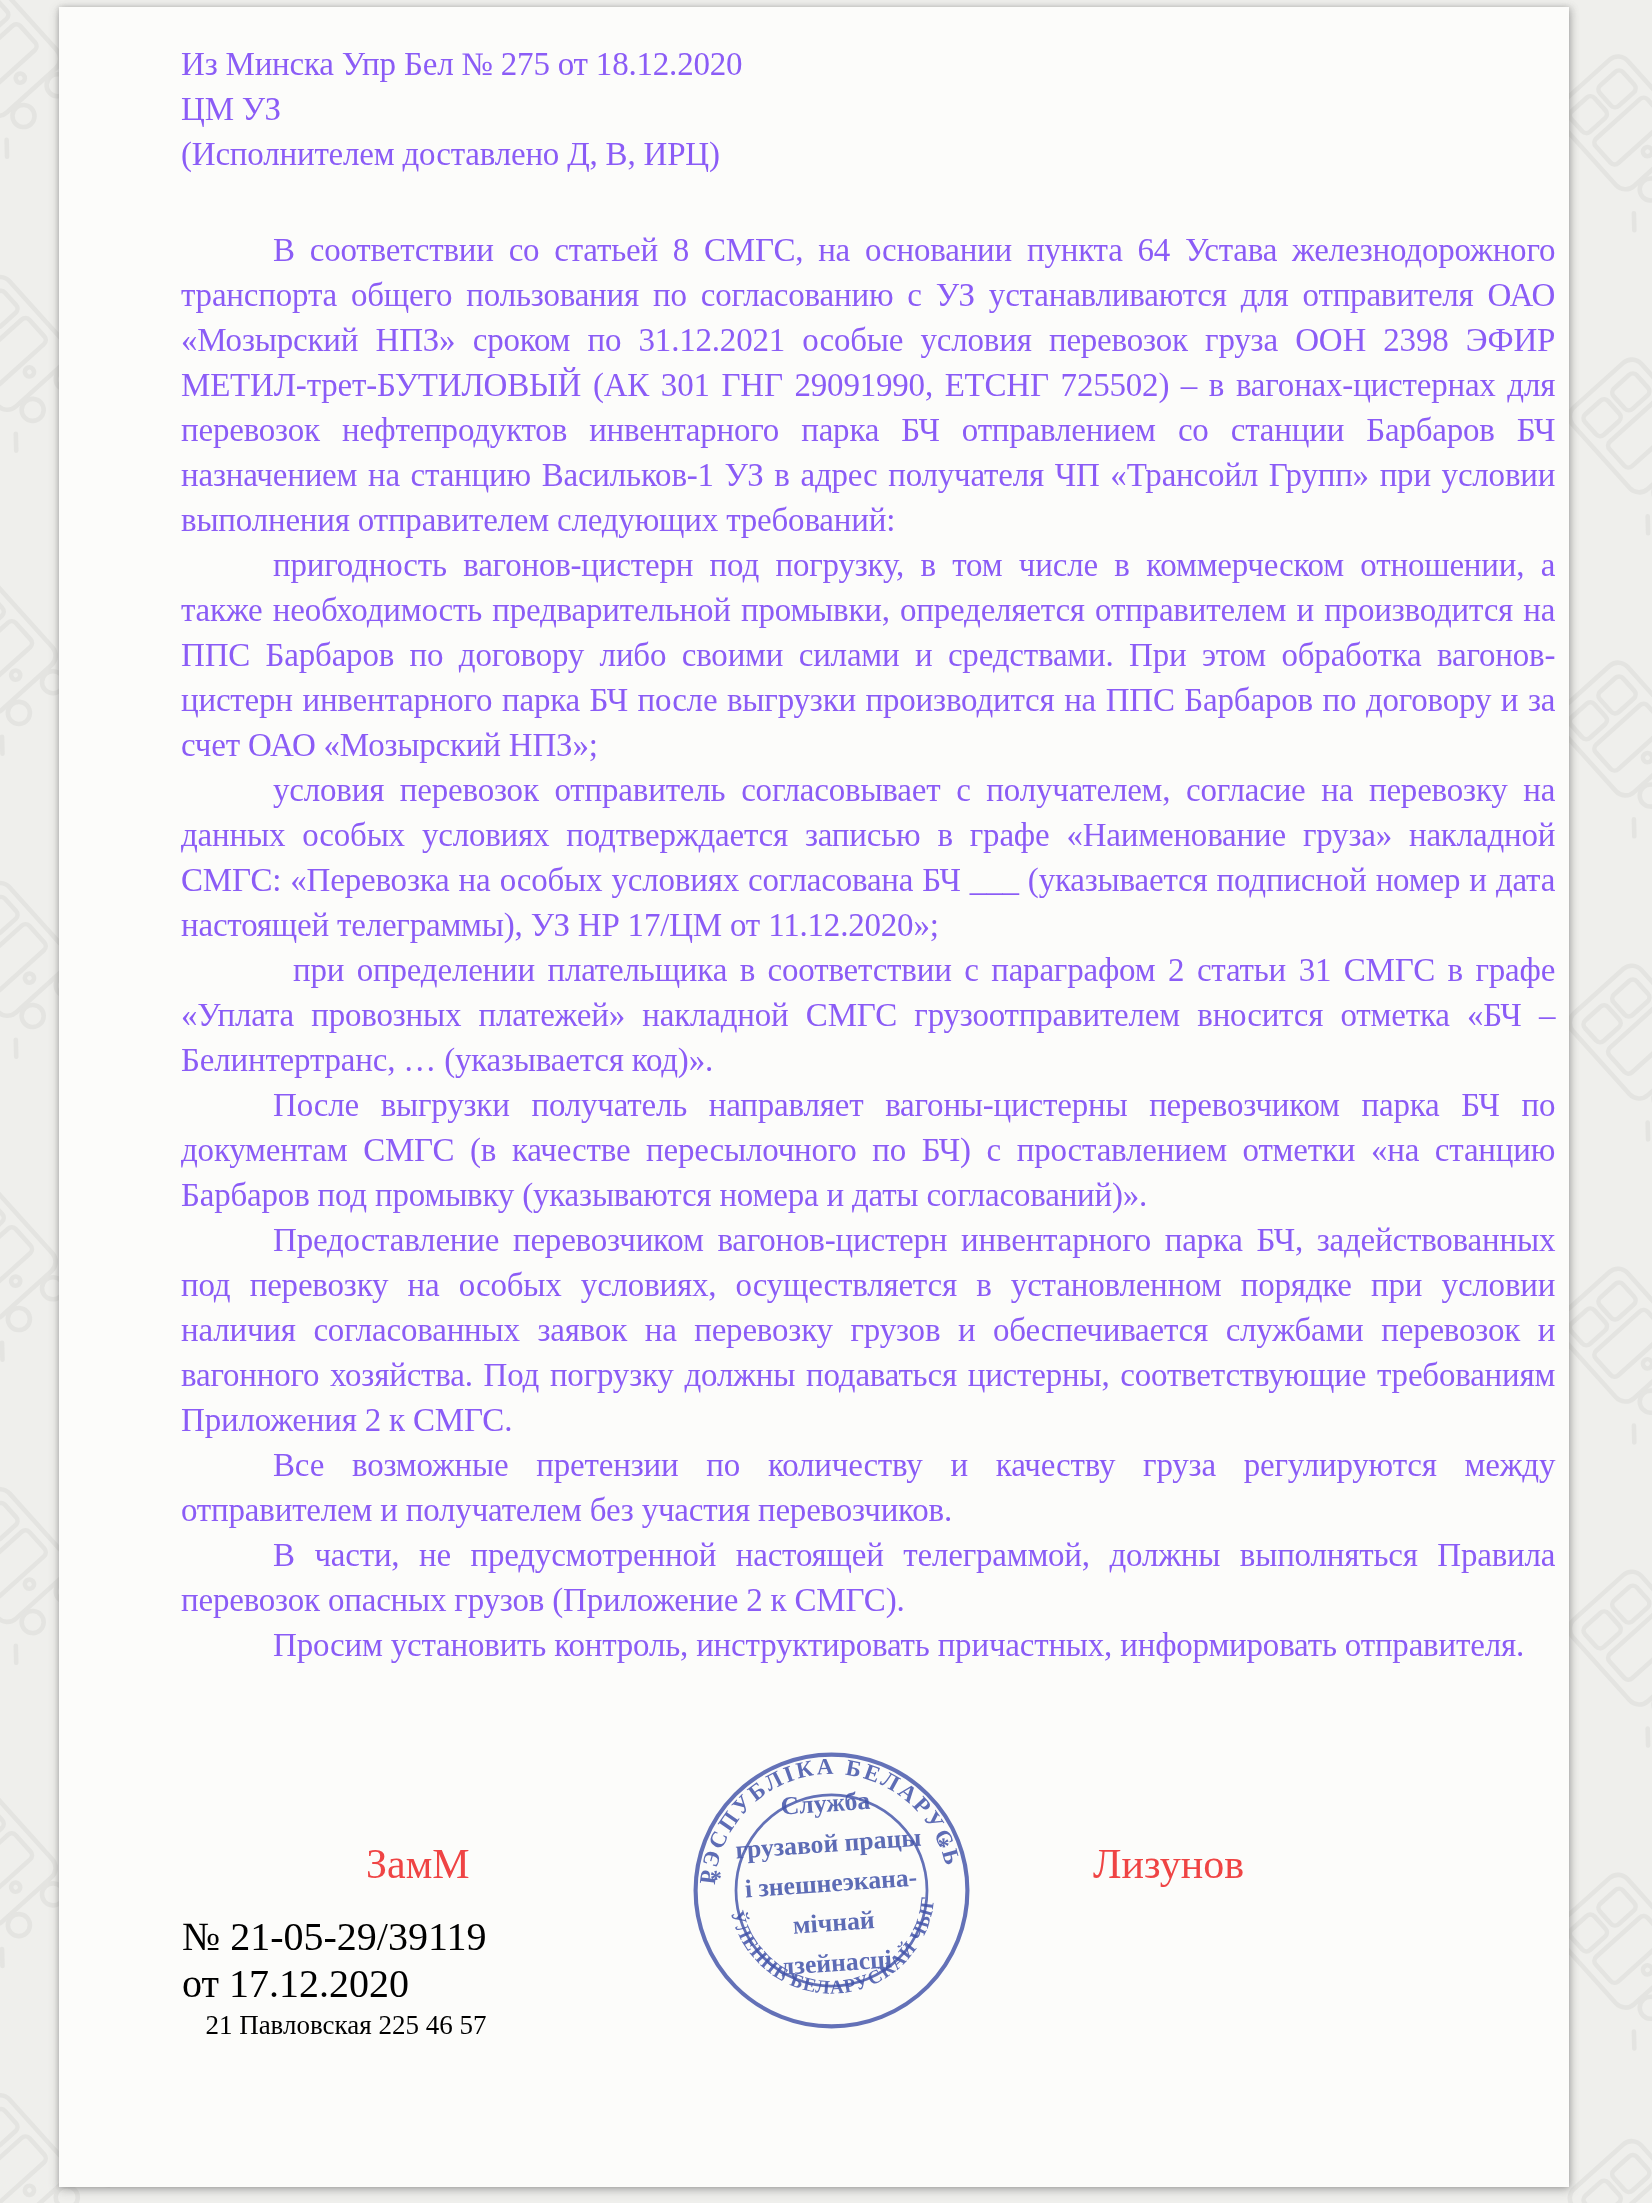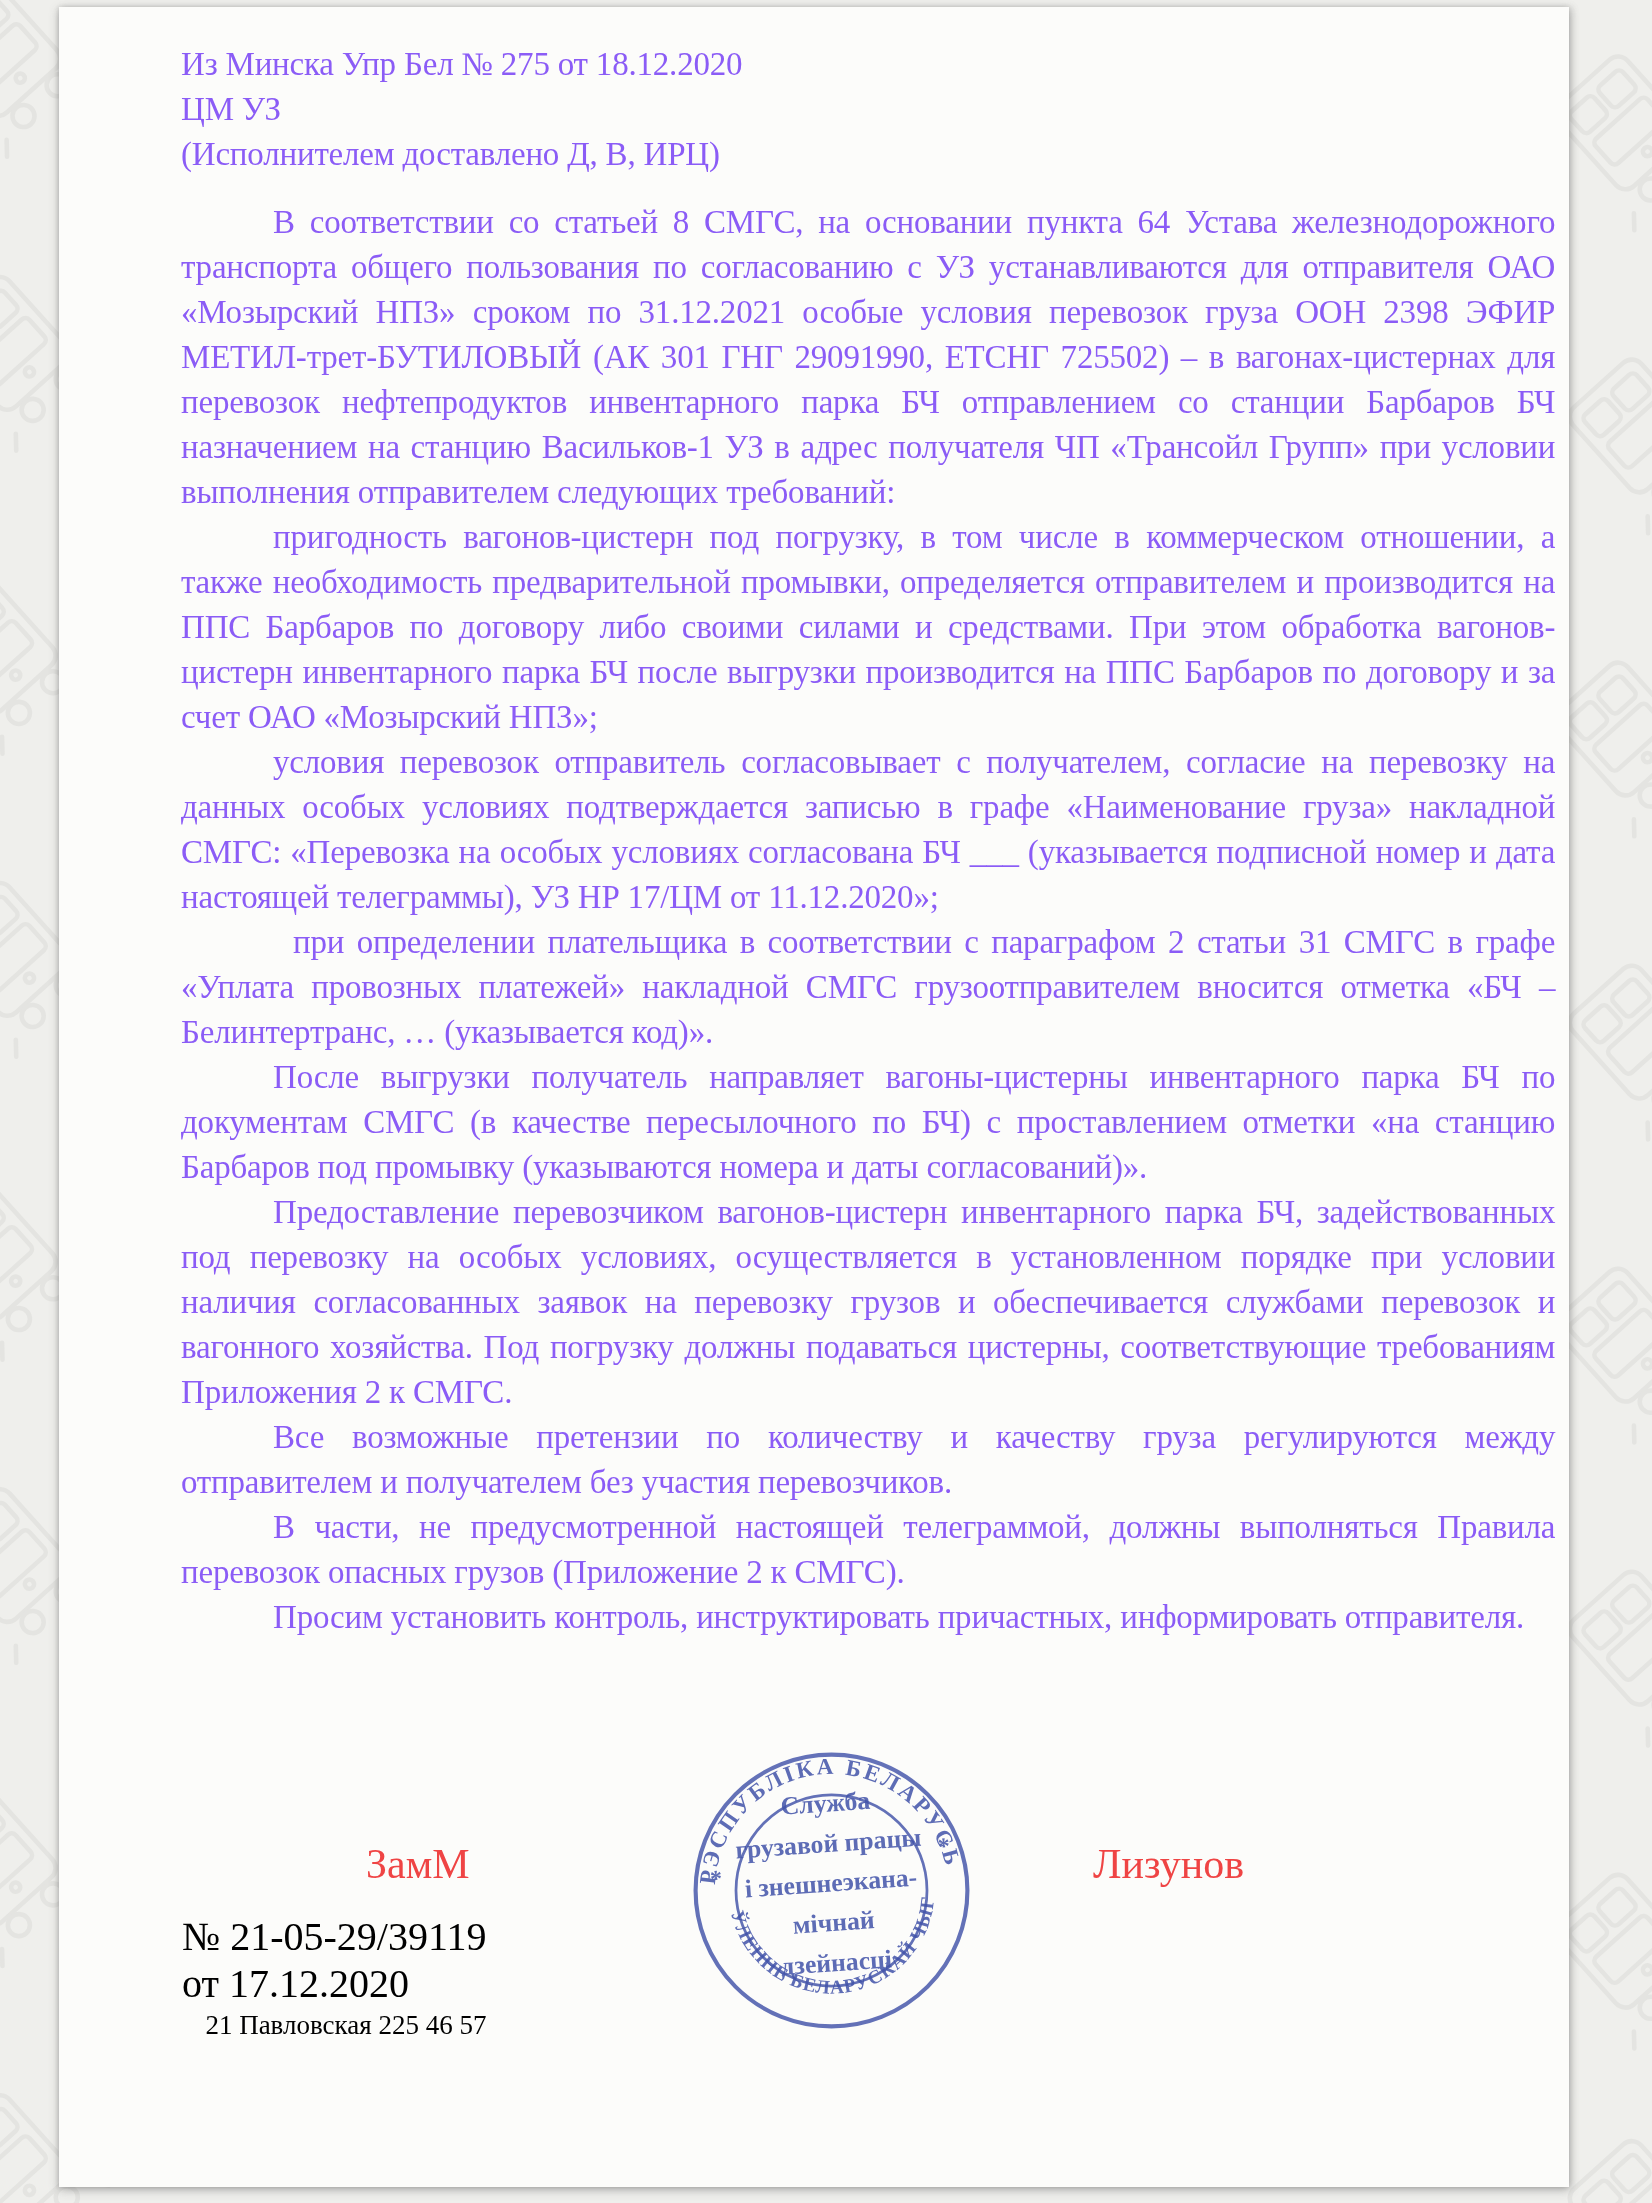--- a/index.html
+++ b/index.html
@@ -16,21 +16,21 @@
     position:absolute;left:59px;top:7.3px;width:1510px;height:2180px;
     background:#fcfcfa;
     box-shadow:0 2.8px 9.2px rgba(70,70,70,.35), 2.8px 0 6.4px rgba(120,120,120,.22), -0.9px 0 3.7px rgba(120,120,120,.18);
   }
   .content{
     position:absolute;left:122px;right:13.8px;top:35px;
     color:#8b5cf6;font-size:33px;line-height:45px;letter-spacing:-0.2px;
   }
   .header div{white-space:nowrap;}
   .hdr-note{}
-  .body-paras{margin-top:23px;text-align:justify;}
+  .body-paras{margin-top:51px;text-align:justify;}
   p.para{margin:0;text-indent:92px;}
   p.para-deep{text-indent:112px;}
   .sig{position:absolute;font-size:42px;color:#ef4444;}
   .sig-left{left:307px;top:1833px;}
   .sig-right{left:1034px;top:1833px;}
   .ref{position:absolute;left:123px;top:1906px;color:#000000;font-size:40px;line-height:47px;}
   .ref .contact{font-size:27px;line-height:31px;margin-top:2.8px;text-align:right;}
   .stamp{position:absolute;left:632px;top:1743px;}
   .defs-hidden{position:absolute;width:0;height:0;overflow:hidden;}
 </style>
@@ -84,21 +84,21 @@
         <div>Из Минска Упр Бел № 275 от 18.12.2020</div>
         <div>ЦМ УЗ</div>
         <div class="hdr-note">(Исполнителем доставлено Д, В, ИРЦ)</div>
       </div>
 
       <div class="body-paras">
         <p class="para">В соответствии со статьей 8 СМГС, на основании пункта 64 Устава железнодорожного транспорта общего пользования по согласованию с УЗ устанавливаются для отправителя ОАО «Мозырский НПЗ» сроком по 31.12.2021 особые условия перевозок груза ООН 2398 ЭФИР МЕТИЛ-трет-БУТИЛОВЫЙ (АК 301 ГНГ 29091990, ЕТСНГ 725502) – в вагонах-цистернах для перевозок нефтепродуктов инвентарного парка БЧ отправлением со станции Барбаров БЧ назначением на станцию Васильков-1 УЗ в адрес получателя ЧП «Трансойл Групп» при условии выполнения отправителем следующих требований:</p>
         <p class="para">пригодность вагонов-цистерн под погрузку, в том числе в коммерческом отношении, а также необходимость предварительной промывки, определяется отправителем и производится на ППС Барбаров по договору либо своими силами и средствами. При этом обработка вагонов-цистерн инвентарного парка БЧ после выгрузки производится на ППС Барбаров по договору и за счет ОАО «Мозырский НПЗ»;</p>
         <p class="para">условия перевозок отправитель согласовывает с получателем, согласие на перевозку на данных особых условиях подтверждается записью в графе «Наименование груза» накладной СМГС: «Перевозка на особых условиях согласована БЧ ___ (указывается подписной номер и дата настоящей телеграммы), УЗ НР 17/ЦМ от 11.12.2020»;</p>
         <p class="para para-deep">при определении плательщика в соответствии с параграфом 2 статьи 31 СМГС в графе «Уплата провозных платежей» накладной СМГС грузоотправителем вносится отметка «БЧ – Белинтертранс, … (указывается код)».</p>
-        <p class="para">После выгрузки получатель направляет вагоны-цистерны инвентарного парка БЧ по документам СМГС (в качестве пересылочного по БЧ) с проставлением отметки «на станцию Барбаров под промывку (указываются номера и даты согласований)».</p>
+        <p class="para">После выгрузки получатель направляет вагоны-цистерны перевозчиком парка БЧ по документам СМГС (в качестве пересылочного по БЧ) с проставлением отметки «на станцию Барбаров под промывку (указываются номера и даты согласований)».</p>
         <p class="para">Предоставление перевозчиком вагонов-цистерн инвентарного парка БЧ, задействованных под перевозку на особых условиях, осуществляется в установленном порядке при условии наличия согласованных заявок на перевозку грузов и обеспечивается службами перевозок и вагонного хозяйства. Под погрузку должны подаваться цистерны, соответствующие требованиям Приложения 2 к СМГС.</p>
         <p class="para">Все возможные претензии по количеству и качеству груза регулируются между отправителем и получателем без участия перевозчиков.</p>
         <p class="para">В части, не предусмотренной настоящей телеграммой, должны выполняться Правила перевозок опасных грузов (Приложение 2 к СМГС).</p>
         <p class="para">Просим установить контроль, инструктировать причастных, информировать отправителя.</p>
       </div>
     </div>
 
     <div class="sig sig-left">ЗамМ</div>
     <div class="sig sig-right">Лизунов</div>
 

